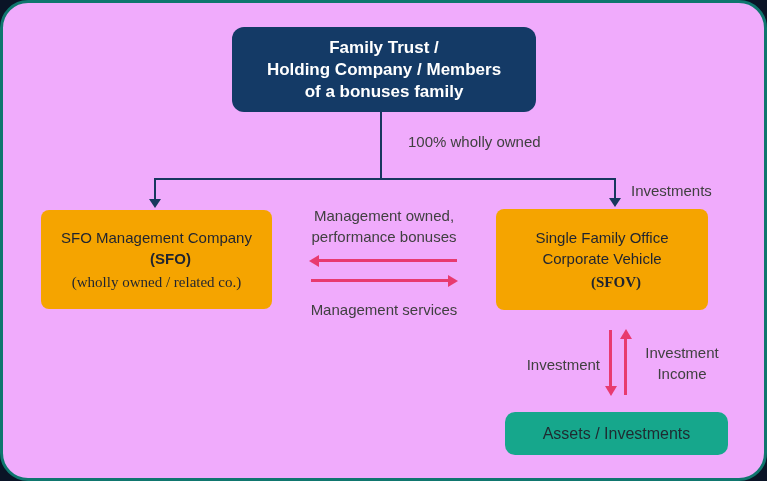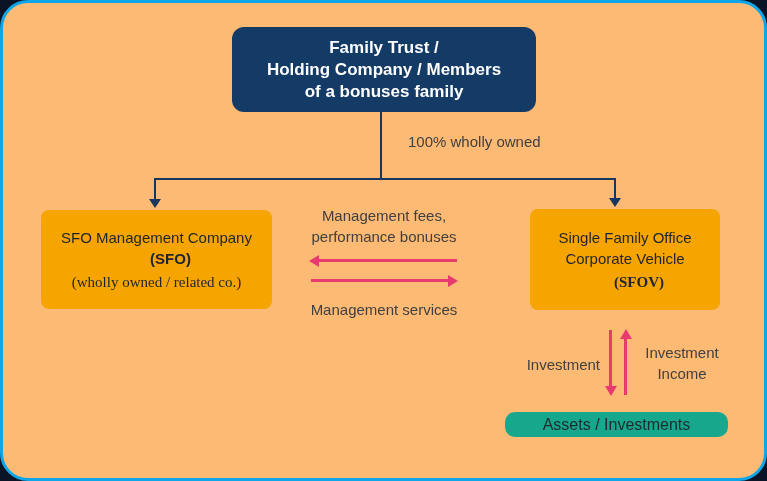--- a/index.html
+++ b/index.html
@@ -5,22 +5,22 @@
   html,body{margin:0;padding:0;}
   body{
     width:767px;height:481px;
     background:#0a1426;
     font-family:"Liberation Sans", sans-serif;
     position:relative;overflow:hidden;
   }
   .panel{
     position:absolute;left:0;top:0;width:767px;height:481px;
     box-sizing:border-box;
-    background:#fdba74;
-    border:3px solid #0ea5e9;
+    background:#f0abfc;
+    border:3px solid #0f766e;
     border-radius:28px;
   }
   .box{
     position:absolute;display:flex;flex-direction:column;
     align-items:center;justify-content:center;text-align:center;
   }
   .box-navy{
     background:#143A66;color:#ffffff;
     font-weight:bold;font-size:17px;line-height:22px;
     border-radius:12px;
@@ -83,50 +83,51 @@
   </div>
 
   <div class="navy-line" style="left:377px;top:109px;width:2px;height:67px;"></div>
   <div class="navy-line" style="left:151px;top:175px;width:462px;height:2px;"></div>
   <div class="navy-line" style="left:151px;top:177px;width:2px;height:20px;"></div>
   <div class="navy-head-down" style="left:146px;top:196px;"></div>
   <div class="navy-line" style="left:611px;top:177px;width:2px;height:19px;"></div>
   <div class="navy-head-down" style="left:606px;top:195px;"></div>
 
   <div class="lbl" style="left:405px;top:128px;text-align:right;">100% wholly owned</div>
+  <div class="lbl" style="left:628px;top:177px;">Investments</div>
 
   <div class="box box-orange" style="left:38px;top:207px;width:231px;height:99px;">
     <div>SFO Management Company</div>
     <div class="bold">(SFO)</div>
     <div class="gap-top">(wholly owned / related co.)</div>
   </div>
 
-  <div class="box box-orange" style="left:527px;top:206px;width:190px;height:101px;">
+  <div class="box box-orange" style="left:493px;top:206px;width:212px;height:101px;">
     <div>Single Family Office</div>
     <div>Corporate Vehicle</div>
     <div class="bold gap-top">(SFOV)</div>
   </div>
 
   <div class="lbl lbl-c" style="left:281px;top:202px;width:200px;">
-    <div>Management fees,</div>
+    <div>Management owned,</div>
     <div>performance bonuses</div>
   </div>
   <div class="lbl lbl-c" style="left:281px;top:296px;width:200px;">Management services</div>
 
   <div class="pink-shaft-h" style="left:314px;top:256px;width:140px;"></div>
   <div class="pink-head-left" style="left:306px;top:252px;"></div>
   <div class="pink-shaft-h" style="left:308px;top:276px;width:138px;"></div>
   <div class="pink-head-right" style="left:445px;top:272px;"></div>
 
   <div class="pink-shaft-v" style="left:606px;top:327px;height:57px;"></div>
   <div class="pink-head-down" style="left:602px;top:383px;"></div>
   <div class="pink-shaft-v" style="left:621px;top:336px;height:56px;"></div>
   <div class="pink-head-up" style="left:617px;top:326px;"></div>
 
   <div class="lbl" style="left:500px;top:351px;width:97px;text-align:right;">Investment</div>
   <div class="lbl lbl-c" style="left:633px;top:339px;width:92px;">
     <div>Investment</div>
     <div>Income</div>
   </div>
 
-  <div class="box box-teal" style="left:502px;top:409px;width:223px;height:25px;">Assets / Investments</div>
+  <div class="box box-teal" style="left:502px;top:409px;width:223px;height:43px;">Assets / Investments</div>
 
 </div>
 
 </body></html>

